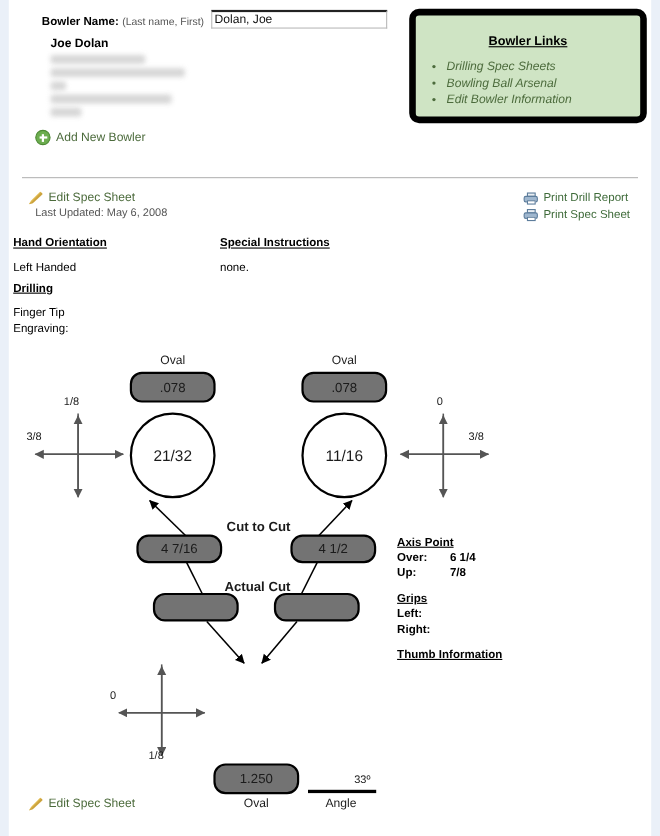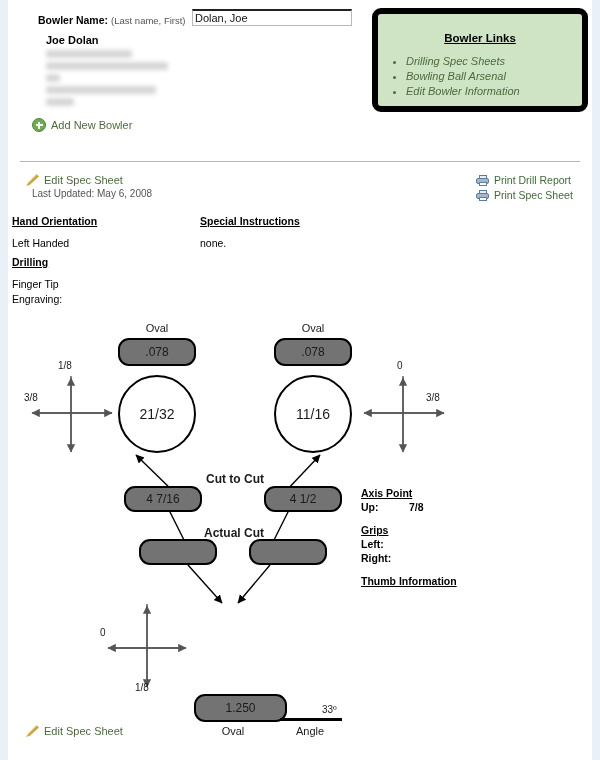--- a/index.html
+++ b/index.html
@@ -255,32 +255,36 @@
     <div class="rbox" style="left:131px;top:239px;width:78px;height:26px;">
       <span></span>
     </div>
     <div class="rbox" style="left:241px;top:239px;width:78px;height:26px;">
       <span></span>
     </div>
 
     <div class="xlabel" style="left:92px;top:327px;">0</div>
     <div class="xlabel" style="left:127px;top:382px;">1/8</div>
 
-    <div class="rbox" style="left:186px;top:394px;width:93px;height:28px;">
+    <div class="rbox" style="left:186px;top:394px;width:78px;height:28px;">
       <span>1.250</span>
     </div>
     <div class="cap" style="left:183px;top:425px;width:84px;">Oval</div>
 
     <div class="xlabel" style="left:314px;top:404px;">33º</div>
     <div class="angle-line" style="left:272px;top:418px;width:62px;"></div>
     <div class="cap" style="left:262px;top:425px;width:80px;">Angle</div>
   </div>
 
   <div class="infocol">
     <div class="info-hd">Axis Point</div>
+    <div class="info-row">
+      <span class="k">Over:</span>
+      <span>6 1/4</span>
+    </div>
     <div class="info-row">
       <span class="k">Up:</span>
       <span>7/8</span>
     </div>
     <div class="info-gap"></div>
     <div class="info-hd">Grips</div>
     <div class="info-row">
       <span class="k">Left:</span>
       <span></span>
     </div>

